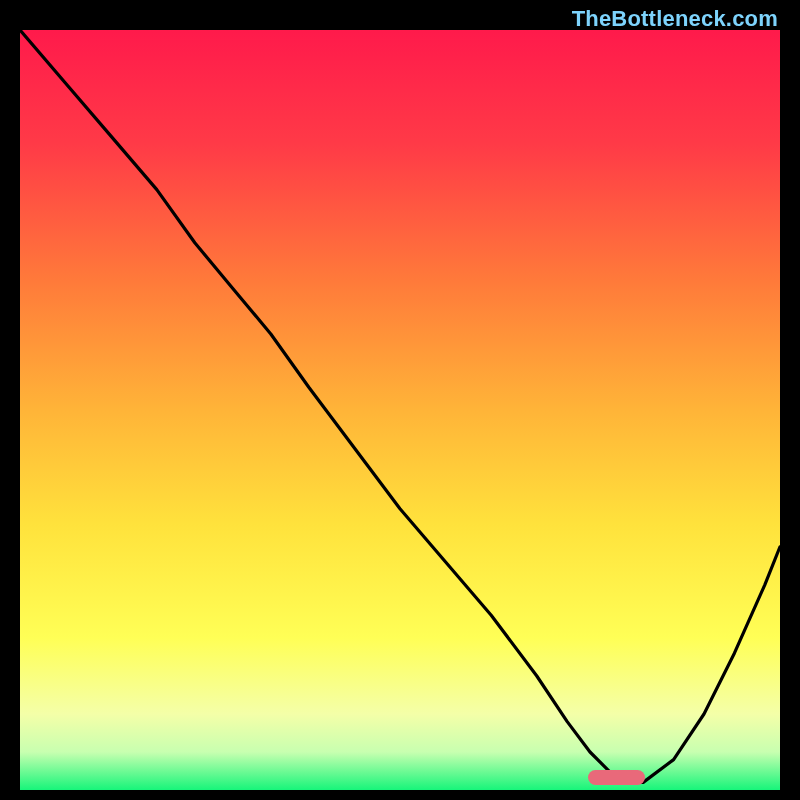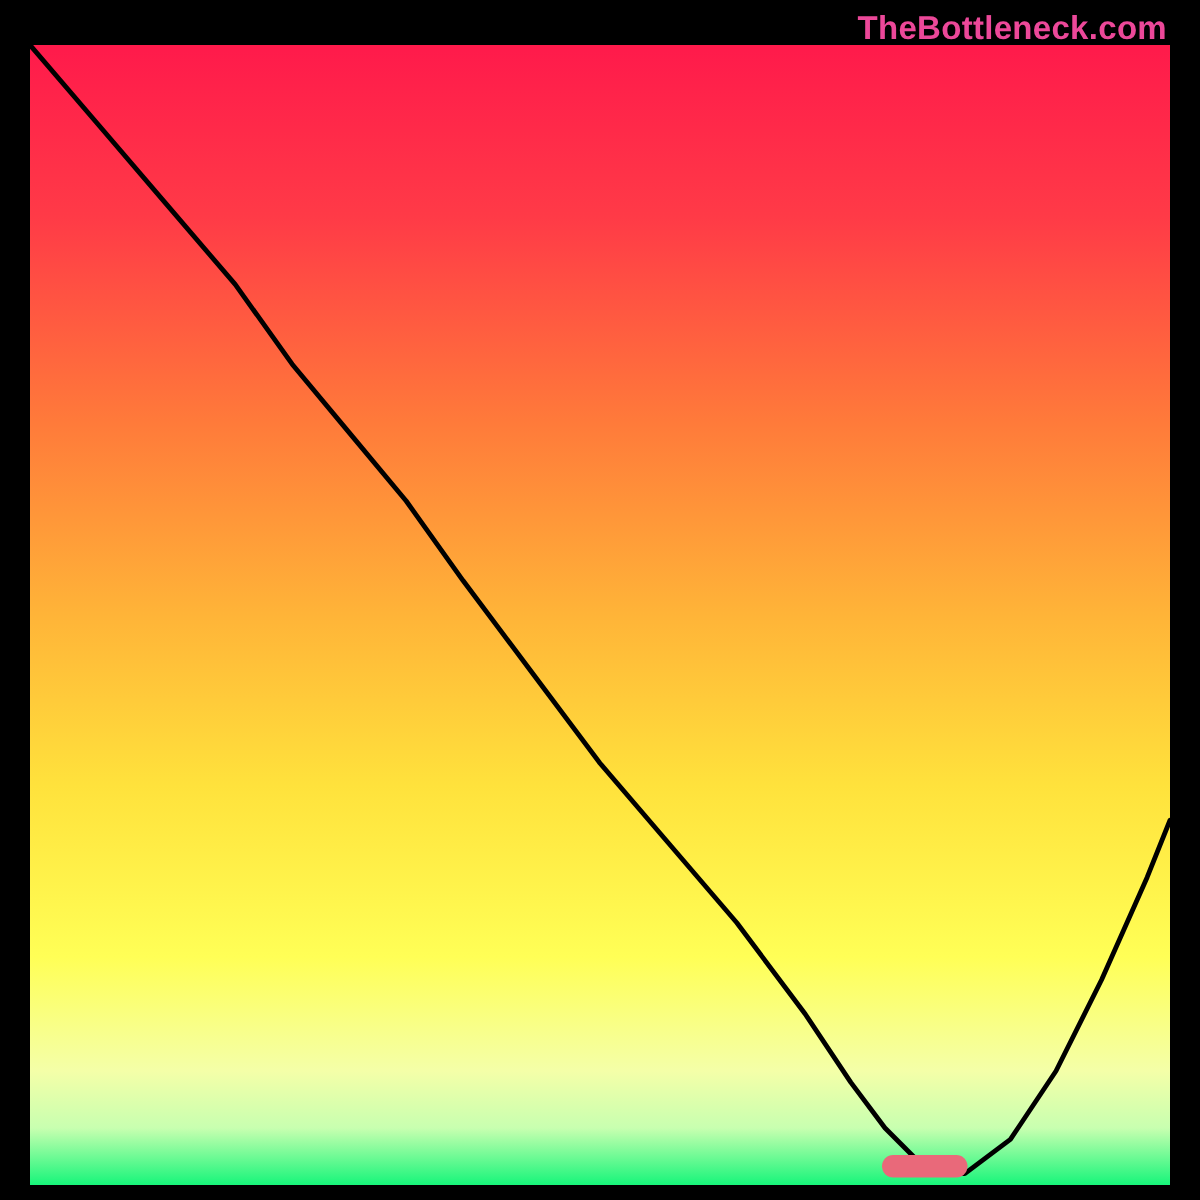--- a/index.html
+++ b/index.html
@@ -25,21 +25,21 @@
     top: 0;
     width: 760px;
     height: 760px;
   }
   .watermark {
     position: absolute;
     top: 6px;
     right: 22px;
     font-size: 22px;
     font-weight: 600;
-    color: #ec4899;
+    color: #7dd3fc;
     letter-spacing: 0.2px;
   }
   .marker {
     position: absolute;
     background: #e9697a;
     border-radius: 9px;
   }
 </style>
 </head>
 <body>

